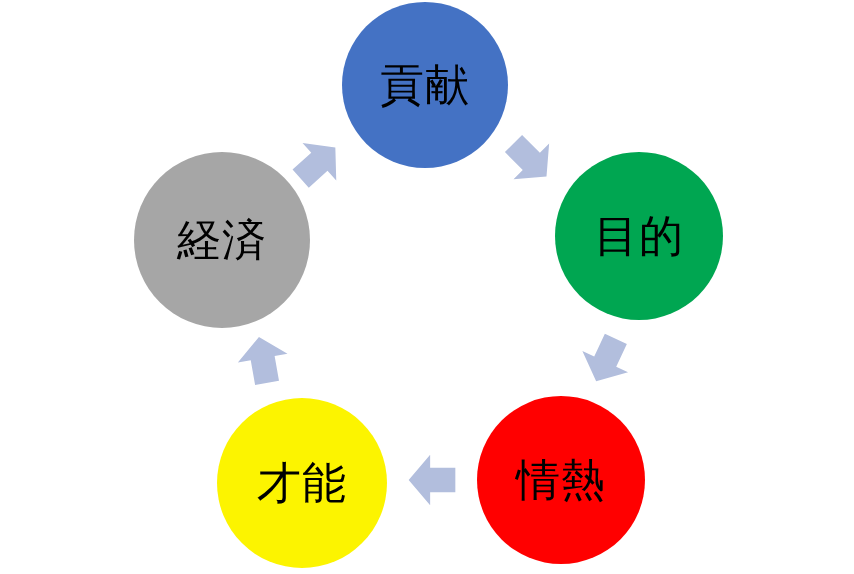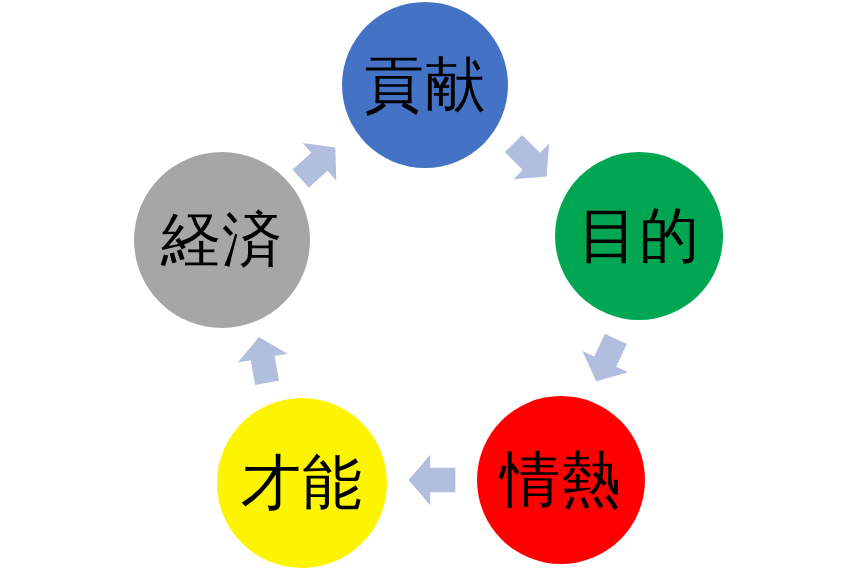--- a/index.html
+++ b/index.html
@@ -16,21 +16,21 @@
     font-family: "Liberation Sans", "DejaVu Sans", sans-serif;
   }
   .node {
     position: absolute;
     border-radius: 50%;
     display: flex;
     align-items: center;
     justify-content: center;
   }
   .node-label {
-    font-size: 60px;
+    font-size: 44px;
     font-weight: 400;
     color: #000000;
     letter-spacing: 1px;
     line-height: 1;
     white-space: nowrap;
     user-select: none;
   }
   .node-contribution { left: 342px; top: 2px;   width: 166px; height: 166px; }
   .node-purpose      { left: 555px; top: 152px; width: 168px; height: 168px; }
   .node-passion      { left: 477px; top: 396px; width: 168px; height: 168px; }

